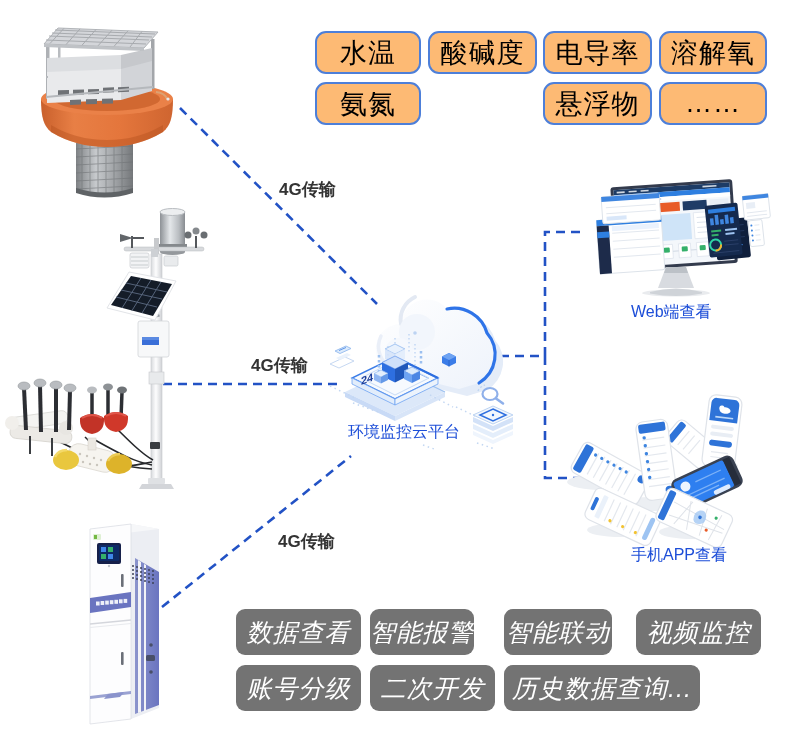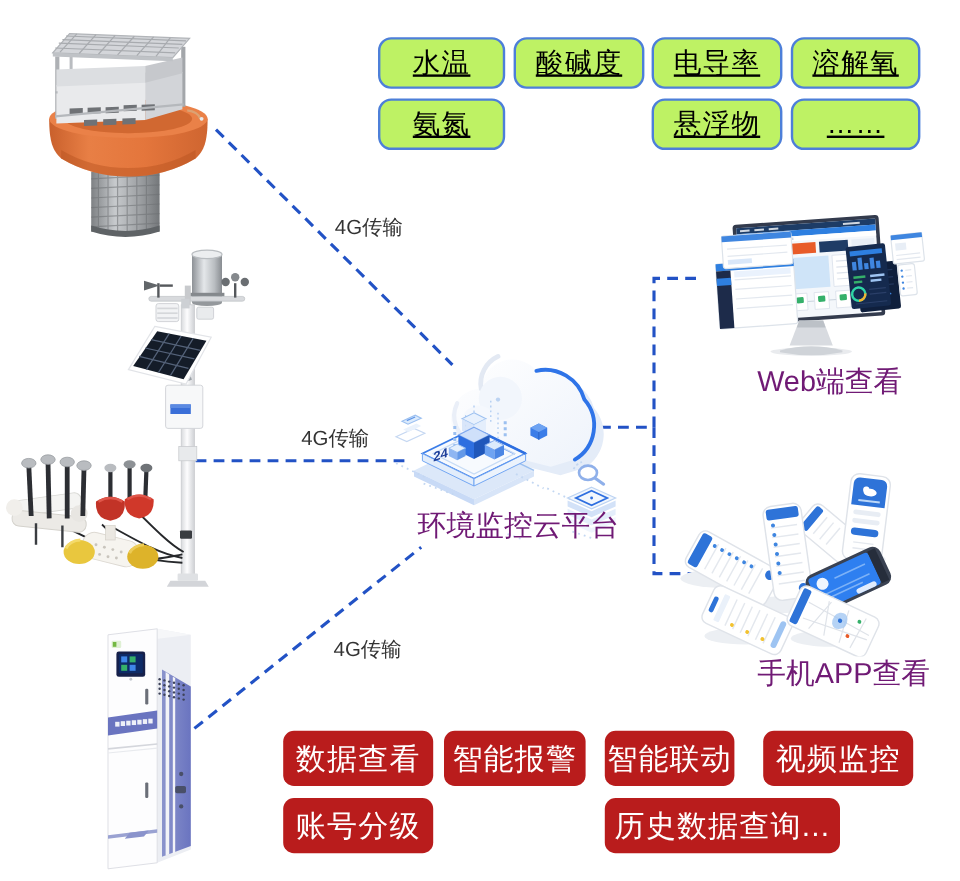--- a/index.html
+++ b/index.html
@@ -3,30 +3,30 @@
 <meta charset="utf-8">
 <style>
   * { margin:0; padding:0; box-sizing:border-box; }
   html,body { width:800px; height:734px; background:#ffffff; overflow:hidden;
     font-family:"Liberation Sans", sans-serif; }
   #stage { position:relative; width:800px; height:734px; background:#ffffff; }
   .abs { position:absolute; }
 
   
   .chip { position:absolute; height:43px; border:2px solid #4d7fd9; border-radius:11px;
-    background:#bef264; color:#000000; display:flex; align-items:center; justify-content:center;
-    font-size:23px; letter-spacing:1px;text-decoration:underline; }
+    background:#fdba74; color:#000000; display:flex; align-items:center; justify-content:center;
+    font-size:27px; letter-spacing:1px; }
 
   
-  .feat { position:absolute; height:46px; background:#b91c1c; border:none; border-radius:9px;
+  .feat { position:absolute; height:46px; background:#737373; border:none; border-radius:9px;
     color:#ffffff; display:flex; align-items:center; justify-content:center;
-    font-size:25px; letter-spacing:1px; }
-
-  .linklabel { position:absolute; color:#333333; font-size:17px; font-weight:400; white-space:nowrap; z-index:6; }
-  .caption  { position:absolute; color:#701a75; font-size:24px; white-space:nowrap; z-index:6; }
+    font-size:25px; letter-spacing:1px;font-style:italic; }
+
+  .linklabel { position:absolute; color:#333333; font-size:17px; font-weight:700; white-space:nowrap; z-index:6; }
+  .caption  { position:absolute; color:#1d4ed8; font-size:16px; white-space:nowrap; z-index:6; }
 </style>
 </head>
 <body>
 
 <div id="stage">
 
   <svg class="abs" style="left:0;top:0" width="800" height="734" viewBox="0 0 800 734">
     <g fill="none" stroke="#2252c5" stroke-width="2.6" stroke-dasharray="9 6">
       <line x1="180" y1="108" x2="377" y2="304"></line>
       <line x1="163" y1="384" x2="342" y2="384"></line>
@@ -63,31 +63,34 @@
   <div class="chip" style="left:543px;top:82px;width:109px">
     <span>悬浮物</span>
     </div>
   <div class="chip" style="left:659px;top:82px;width:108px">
     <span>……</span>
     </div>
 
   <div class="feat" style="left:236px;top:609px;width:125px">
     <span>数据查看</span>
     </div>
-  <div class="feat" style="left:370px;top:609px;width:118px">
+  <div class="feat" style="left:370px;top:609px;width:104px">
     <span>智能报警</span>
     </div>
   <div class="feat" style="left:504px;top:609px;width:108px">
     <span>智能联动</span>
     </div>
   <div class="feat" style="left:236px;top:665px;width:125px">
     <span>账号分级</span>
     </div>
   <div class="feat" style="left:636px;top:609px;width:125px">
     <span>视频监控</span>
+    </div>
+  <div class="feat" style="left:370px;top:665px;width:125px">
+    <span>二次开发</span>
     </div>
   <div class="feat" style="left:504px;top:665px;width:196px">
     <span>历史数据查询...</span>
     </div>
 
   <svg class="abs" style="left:10px;top:3px" width="230" height="225" viewBox="0 0 230 225">
     <defs>
       <linearGradient id="torus" x1="0" y1="0" x2="1" y2="0">
         <stop offset="0" stop-color="#c9602c"></stop>
         <stop offset="0.25" stop-color="#e87f45"></stop>

